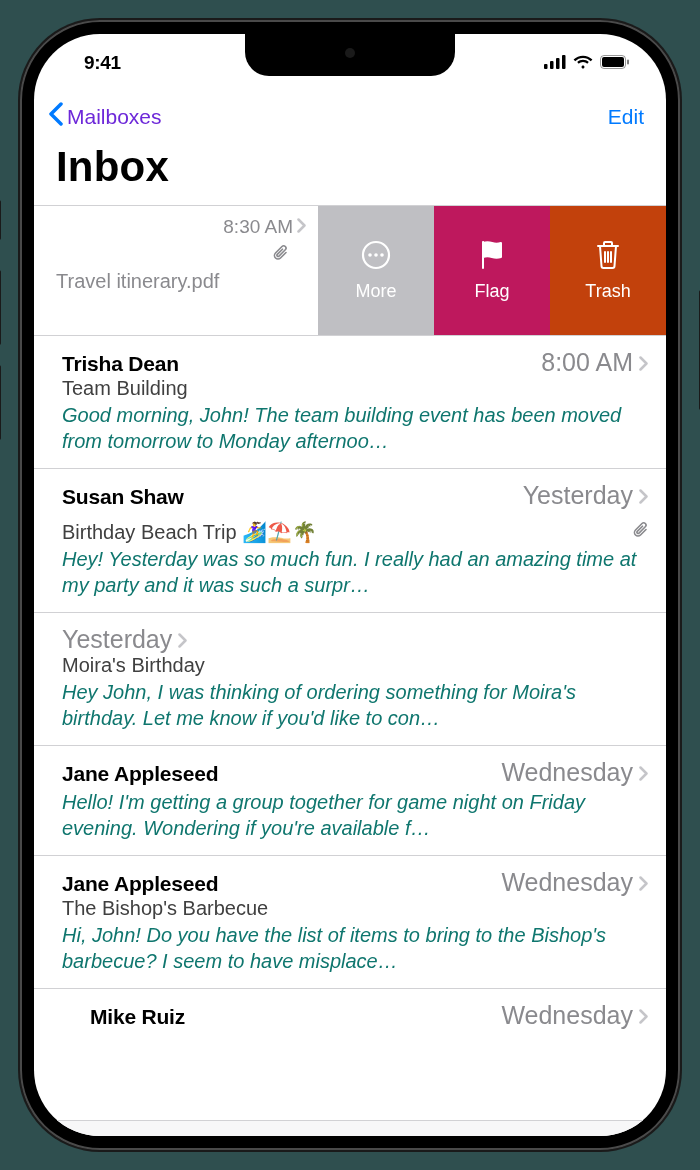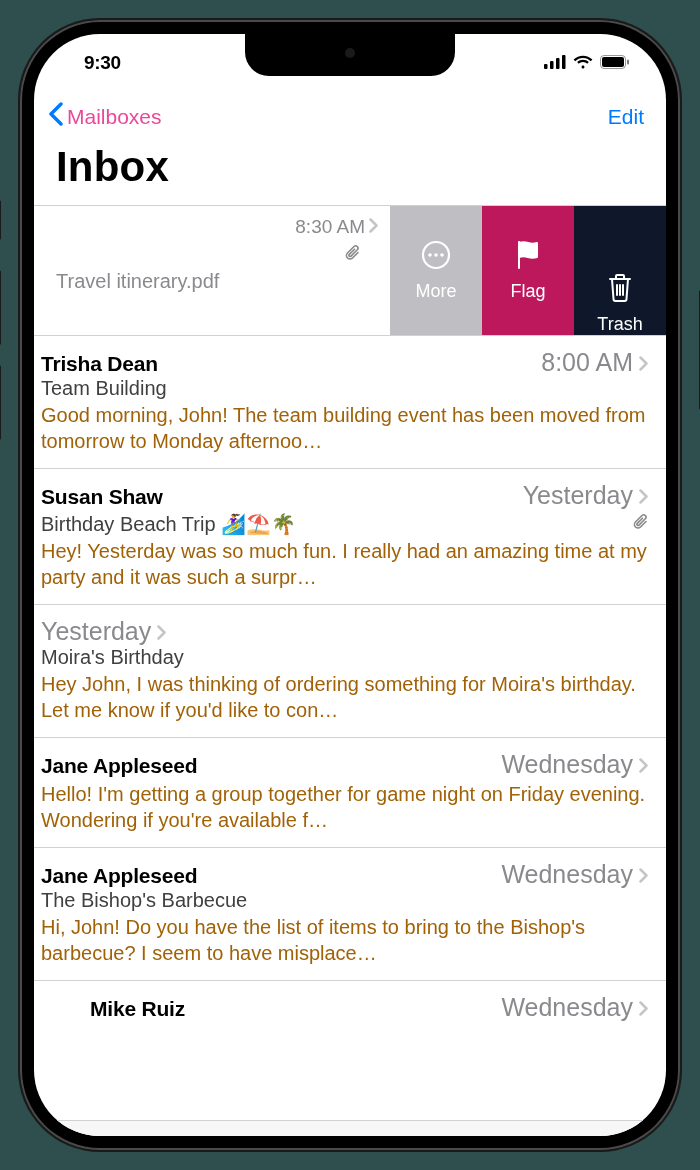--- a/index.html
+++ b/index.html
@@ -81,21 +81,21 @@
       display: flex;
       justify-content: space-between;
       align-items: center;
       padding: 10px 22px 8px 14px;
       font-size: 21px;
     }
     .back-btn {
       display: flex;
       align-items: center;
       gap: 4px;
-      color: #ec4899;
+      color: #6d28d9;
     }
     .edit-btn { color: #007aff; }
     .page-title {
       font-size: 42px;
       font-weight: 700;
       padding: 4px 22px 14px;
       letter-spacing: 0.2px;
     }
     .list { border-top: 1px solid #d1d1d4; }
     .row {
@@ -126,34 +126,34 @@
       margin-right: 18px;
     }
     .swiped-file {
       color: #8a8a8e;
       font-size: 20px;
       text-align: left;
       margin-top: 4px;
     }
     .swipe-actions { display: flex; }
     .swipe-btn {
-      width: 92px;
+      width: 116px;
       display: flex;
       flex-direction: column;
       align-items: center;
       justify-content: center;
       color: #fff;
       font-size: 18px;
       gap: 6px;
     }
     .swipe-more { background: #bfbfc3; }
     .swipe-flag { background: #be185d; }
-    .swipe-trash { background: #0f172a; justify-content: flex-end; }
+    .swipe-trash { background: #c2410c; }
     .email-row {
-      padding: 12px 18px 14px 7px;
+      padding: 12px 18px 14px 28px;
     }
     .email-header {
       display: flex;
       justify-content: space-between;
       align-items: baseline;
     }
     .sender {
       font-size: 21px;
       font-weight: 600;
       letter-spacing: -0.2px;
@@ -162,31 +162,32 @@
       display: flex;
       align-items: center;
       gap: 6px;
       color: #8a8a8e;
       font-size: 25px;
     }
     .subject-line {
       display: flex;
       justify-content: space-between;
       align-items: center;
-      margin-top: 2px;
+      margin-top: 10px;
     }
     .subject {
       font-size: 20px;
       color: #404040;
     }
     .preview {
       font-size: 20px;
-      color: #a16207;
+      color: #0f766e;
       line-height: 1.3;
       margin-top: 2px;
+      font-style: italic;
     }
     .chev { color: #c5c5c9; }
     .attach-icon { color: #8a8a8e; }
     .last-row {
       padding: 12px 18px 4px 22px;
       margin-left: 34px;
     }
     .last-header {
       display: flex;
       justify-content: space-between;
@@ -208,21 +209,21 @@
 <div class="device">
   <div class="side-btn l1"></div>
   <div class="side-btn l2"></div>
   <div class="side-btn l3"></div>
   <div class="side-btn r1"></div>
   <div class="phone-frame">
     <div class="screen">
       <div class="notch"></div>
 
       <div class="status-bar">
-        <div class="status-left">9:30</div>
+        <div class="status-left">9:41</div>
         <div class="status-right">
           <span>
             <svg width="22" height="14" viewBox="0 0 22 14">
                 <rect x="0" y="9" width="3.5" height="5" rx="1" fill="#000"></rect>
                 <rect x="6" y="6" width="3.5" height="8" rx="1" fill="#000"></rect>
                 <rect x="12" y="3" width="3.5" height="11" rx="1" fill="#000"></rect>
                 <rect x="18" y="0" width="3.5" height="14" rx="1" fill="#000"></rect>
               </svg>
           </span>
           <span>

